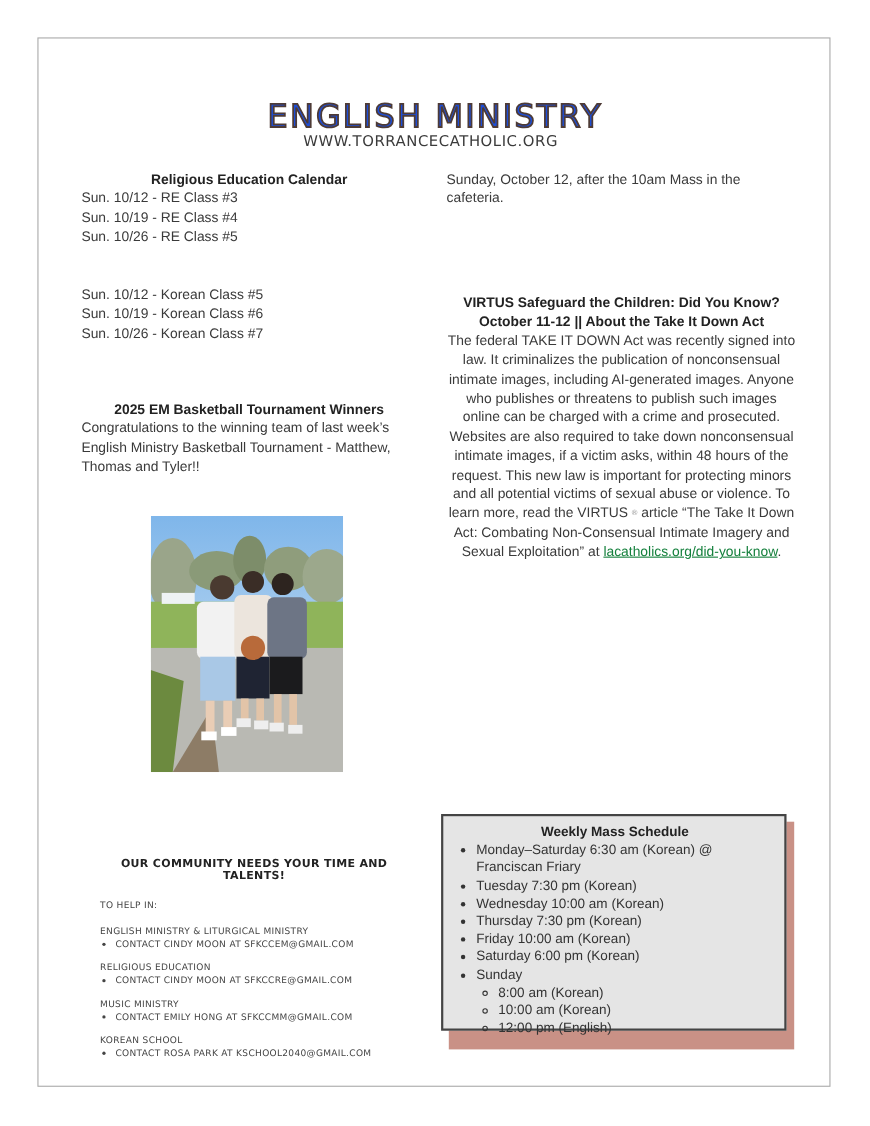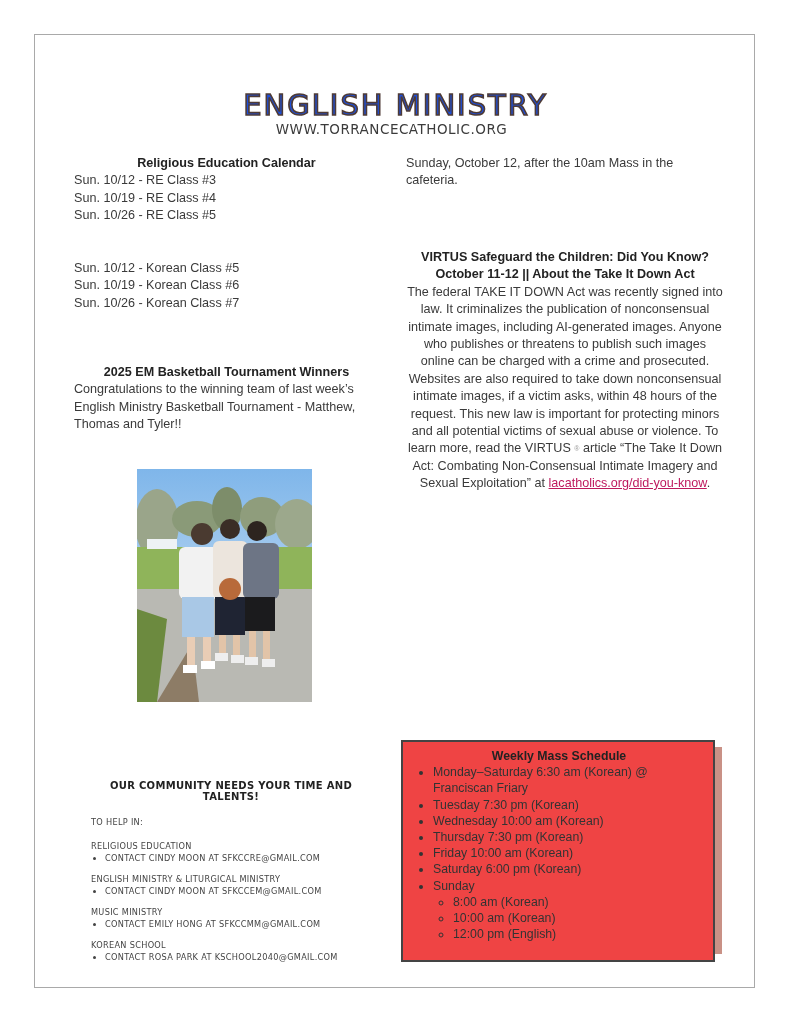--- a/index.html
+++ b/index.html
@@ -14,39 +14,39 @@
          font-family: "DejaVu Sans", sans-serif; font-size: 13.5px; color: #3b3b3b; letter-spacing: 0.5px; }
 
   .col { position: absolute; font-size: 12.6px; line-height: 17.4px; }
   .col .h { font-weight: bold; text-align: center; color: #222; }
   .col .line { color: #3a3a3a; }
 
   #re-cal { left: 74px; top: 155px; width: 305px; }
   #ks-cal { left: 74px; top: 260px; width: 305px; }
   #bb { left: 74px; top: 364px; width: 305px; }
   #lunch { left: 406px; top: 155px; width: 315px; }
-  #virtus { left: 406px; top: 249px; width: 318px; }
+  #virtus { left: 406px; top: 267px; width: 318px; }
   #virtus .body { text-align: center; color: #3a3a3a; }
   #virtus .reg { font-size: 7px; color: #999; vertical-align: middle; }
-  #virtus a { color: #be185d; }
+  #virtus a { color: #15803d; }
 
   .photo { position: absolute; left: 137px; top: 469px; width: 175px; height: 233px; overflow: hidden; }
 
   .help { position: absolute; left: 91px; top: 780px; width: 280px;
           font-family: "DejaVu Sans", sans-serif; color: #444; font-size: 8.2px; letter-spacing: 0.3px; }
   .help .hh { font-weight: bold; text-align: center; font-size: 10px; color: #222; margin-bottom: 15px; margin-left: 0px; }
   .help .sub { margin-bottom: 14px; }
   .help .grp { margin-bottom: 10px; }
   .help .grp-title { line-height: 11px; }
   .help ul { margin: 0; padding-left: 14px; line-height: 12px; }
   .help li { list-style: disc; }
 
   .mass-shadow { position: absolute; left: 408px; top: 747px; width: 314px; height: 207px; background: #c99186; }
-  .mass { position: absolute; left: 401px; top: 740px; width: 314px; height: 222px; box-sizing: border-box;
-          border: 2px solid #444; background: #ef4444; padding: 6px 8px 0 10px; font-size: 12.3px; line-height: 16.2px; color: #333; }
+  .mass { position: absolute; left: 401px; top: 740px; width: 314px; height: 197px; box-sizing: border-box;
+          border: 2px solid #444; background: #e5e5e5; padding: 6px 8px 0 10px; font-size: 12.3px; line-height: 16.2px; color: #333; }
   .mass .h { font-weight: bold; text-align: center; color: #222; margin-bottom: 0px; }
   .mass ul { margin: 0; padding-left: 20px; }
   .mass ul li { list-style: disc; }
   .mass ul ul { padding-left: 20px; }
   .mass ul ul li { list-style: circle; }
 </style>
 </head>
 <body>
 
 <div class="page-border"></div>
@@ -127,29 +127,29 @@
     <rect x="126" y="162" width="7" height="28" fill="#e2c4a8"></rect>
     <rect x="108" y="188" width="13" height="8" fill="#eeeeee"></rect>
     <rect x="125" y="190" width="13" height="8" fill="#eeeeee"></rect>
   </svg>
 </div>
 
 <div class="help">
   <div class="hh">OUR COMMUNITY NEEDS YOUR TIME AND TALENTS!</div>
   <div class="sub">TO HELP IN:</div>
   <div class="grp">
+    <div class="grp-title">ENGLISH MINISTRY &amp; LITURGICAL MINISTRY</div>
+    <ul>
+        <li>CONTACT CINDY MOON AT SFKCCEM@GMAIL.COM</li>
+      </ul>
+  </div>
+  <div class="grp">
     <div class="grp-title">RELIGIOUS EDUCATION</div>
     <ul>
         <li>CONTACT CINDY MOON AT SFKCCRE@GMAIL.COM</li>
-      </ul>
-  </div>
-  <div class="grp">
-    <div class="grp-title">ENGLISH MINISTRY &amp; LITURGICAL MINISTRY</div>
-    <ul>
-        <li>CONTACT CINDY MOON AT SFKCCEM@GMAIL.COM</li>
       </ul>
   </div>
   <div class="grp">
     <div class="grp-title">MUSIC MINISTRY</div>
     <ul>
         <li>CONTACT EMILY HONG AT SFKCCMM@GMAIL.COM</li>
       </ul>
   </div>
   <div class="grp">
     <div class="grp-title">KOREAN SCHOOL</div>

